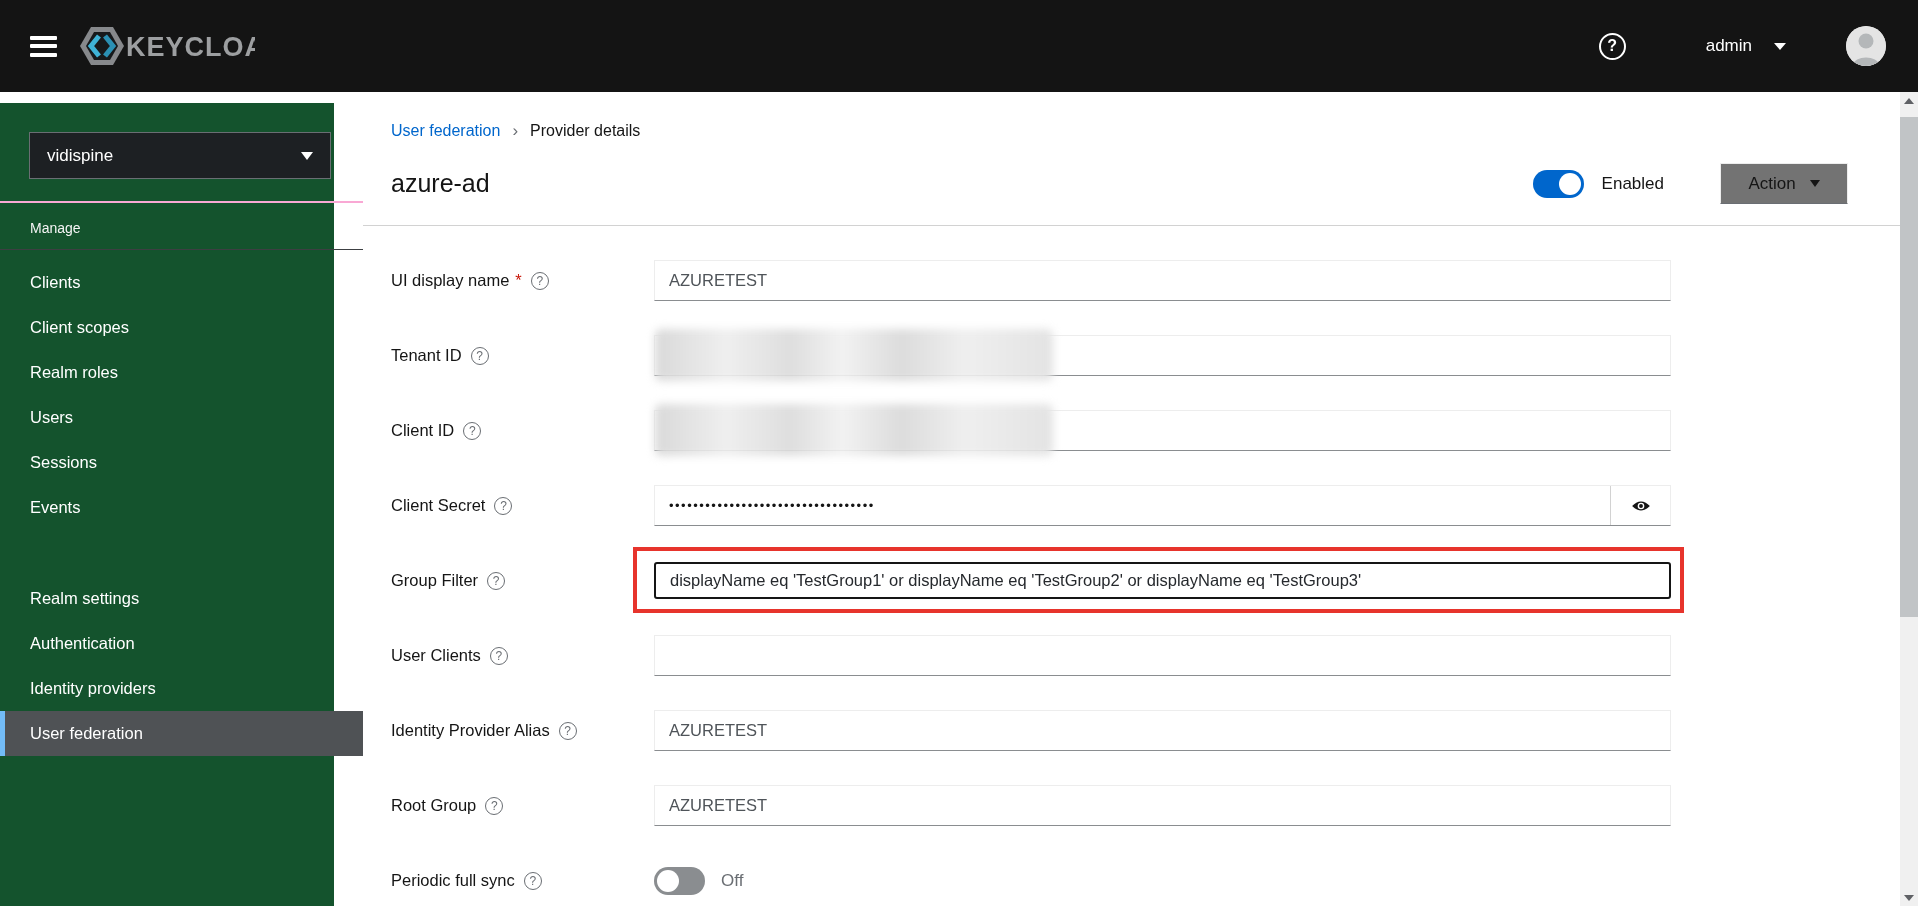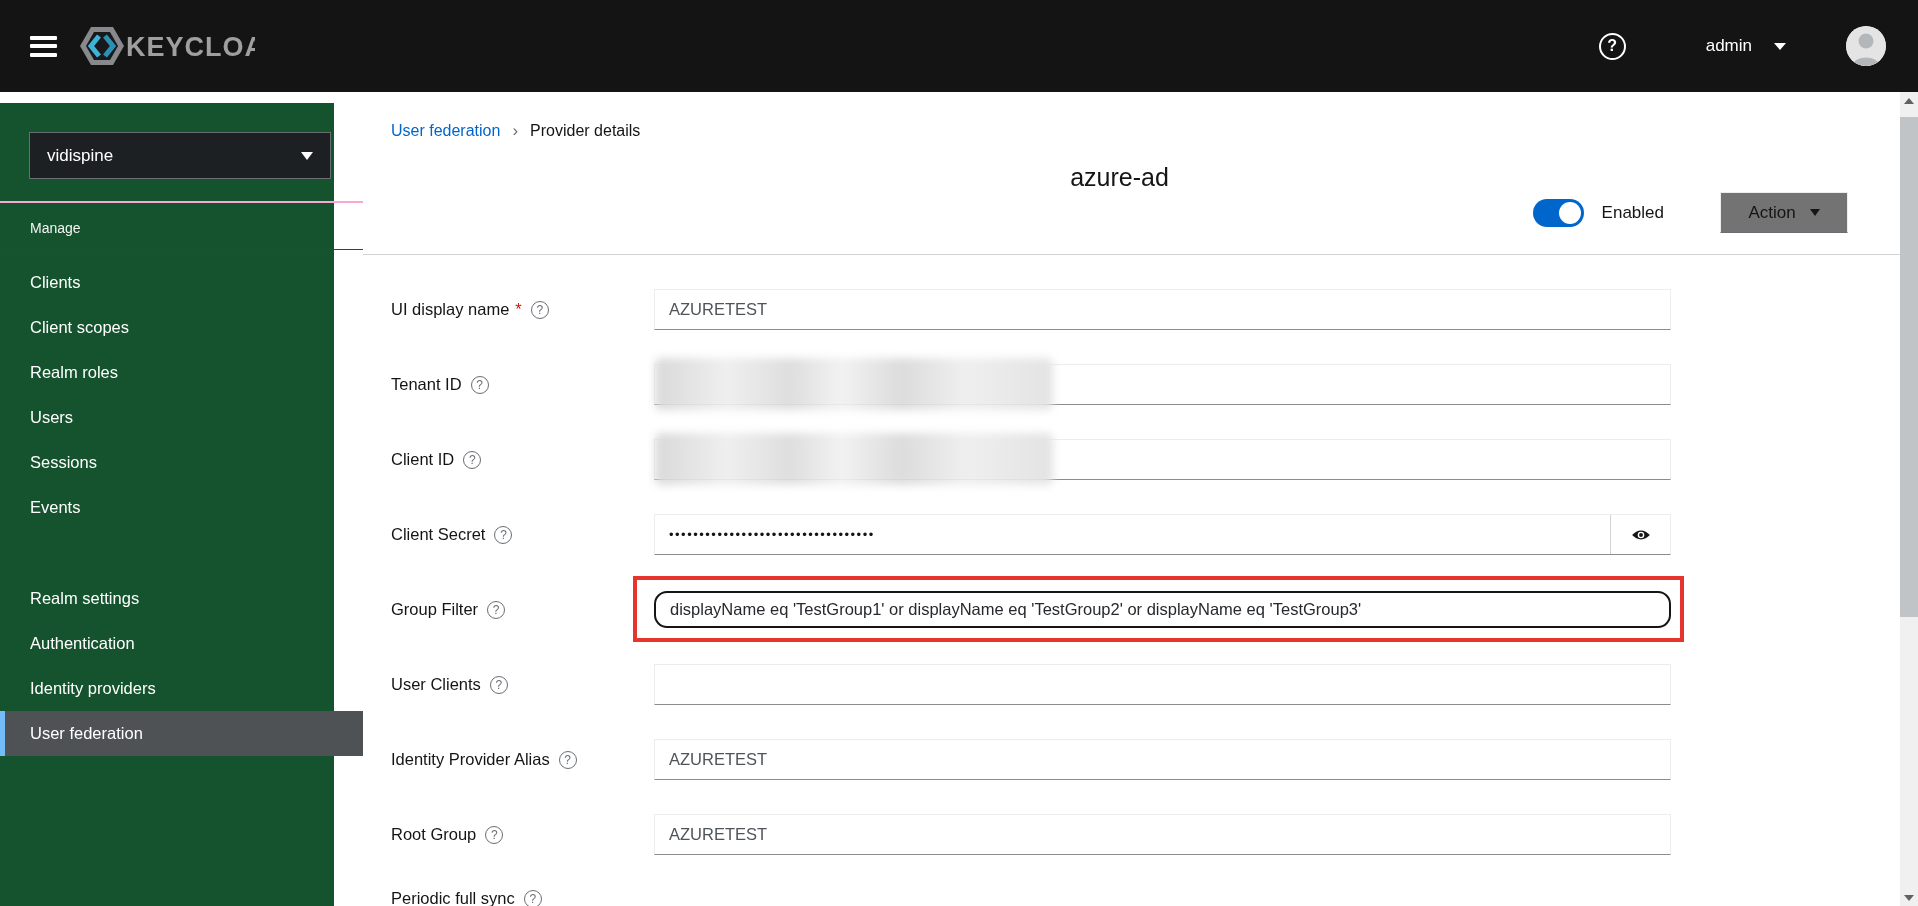--- a/index.html
+++ b/index.html
@@ -41,21 +41,21 @@
   .nav-item.selected { background:#4f5255; box-shadow:inset 5px 0 0 #73bcf7; }
   .nav-group + .nav-group { margin-top:36px; }
   .nav-group + .nav-group .nav-group-title { padding-top:0; }
 
   
   .main { position:absolute; left:363px; top:92px; width:1537px; height:814px; background:#fff; }
   .breadcrumb { display:flex; align-items:center; padding:29px 0 0 28px; font-size:16px; }
   .breadcrumb a { color:#0066cc; text-decoration:none; cursor:pointer; }
   .breadcrumb .sep { color:#6a6e73; padding:0 12px; font-size:17px; }
   .breadcrumb .current { color:#151515; }
-  .page-header { display:flex; align-items:center; padding:22px 52px 0 28px;flex-direction:column; }
+  .page-header { display:flex; align-items:center; padding:22px 52px 0 28px; }
   .page-title { font-size:25px; font-weight:500; color:#151515; }
   .header-controls { margin-left:auto; display:flex; align-items:center; }
   .toggle { width:51px; height:28px; border-radius:15px; position:relative; cursor:pointer; flex:none; }
   .toggle .knob { position:absolute; top:3px; width:22px; height:22px; border-radius:50%; background:#fff; }
   .toggle.on { background:#0066cc; } .toggle.on .knob { right:3px; }
   .toggle.off { background:#8a8d90; } .toggle.off .knob { left:3px; }
   .enabled-label { font-size:17px; color:#151515; margin-left:18px; }
   .action-btn { margin-left:56px; width:128px; height:41px; background:#737373;
                 border:1px solid #ededed; border-bottom:1px solid #6a6e73;
                 font-family:inherit; font-size:17px; color:#151515; cursor:pointer;
@@ -70,21 +70,21 @@
   .form-label { width:263px; display:flex; align-items:center; font-size:16.5px; color:#151515; flex:none; }
   .req { color:#c9190b; margin-left:6px; }
   .help-icon { width:18px; height:18px; border:1px solid #6a6e73; border-radius:50%;
                color:#6a6e73; font-size:12px; display:inline-flex; align-items:center;
                justify-content:center; margin-left:9px; flex:none; }
   .control { width:1017px; height:41px; position:relative; flex:none; }
   .text-input { width:100%; height:41px; background:#fff; border:1px solid #ededed;
                 border-bottom:1px solid #8a8d90; font-family:inherit; font-size:16.5px;
                 color:#4f5459; padding:0 14px; outline:none; }
   .control.focused .text-input { height:37px; margin-top:2px; border:2px solid #151515;
-                border-radius:13px; color:#26292d; }
+                border-radius:3px; color:#26292d; }
   .annotation-box { position:absolute; left:-21px; right:-13px; top:-13px; bottom:-12px;
                     border:4px solid #e7342c; pointer-events:none; z-index:5; }
   .blur-block { position:absolute; left:1px; top:-6px; width:398px; height:52px; border-radius:6px;
                 background:linear-gradient(90deg,#d9d9d9,#efefef 18%,#dedede 34%,#f2f2f2 47%,#dcdcdc 62%,#efefef 78%,#e3e3e3);
                 filter:blur(4px); z-index:3; }
   .input-group { display:flex; width:100%; height:41px; border:1px solid #ededed;
                  border-bottom:1px solid #8a8d90; background:#fff; }
   .input-group .secret { flex:1; border:none; outline:none; font-family:inherit; font-size:13px;
                          letter-spacing:1.5px; color:#151515; padding:0 14px; }
   .eye-btn { width:60px; border:none; border-left:1px solid #d2d2d2; background:#fff;
@@ -260,20 +260,28 @@
             <span>Root Group</span>
             <span class="help-icon">?</span>
           </span>
           <div class="control"><input class="text-input" type="text" value="AZURETEST" style=""></div>
         </div>
         <div class="form-row">
           <span class="form-label">
             <span>Periodic full sync</span>
             <span class="help-icon">?</span>
           </span>
+          <div class="control">
+            <div class="switch-control">
+              <div class="toggle off">
+                <span class="knob"></span>
+              </div>
+              <span class="switch-label">Off</span>
+            </div>
+          </div>
         </div>
       </div>
   </div>
 
   <div class="scrollbar">
     <div class="sb-arrow up">
         <span class="tri-up"></span>
       </div>
     <div class="sb-thumb"></div>
     <div class="sb-arrow down">

